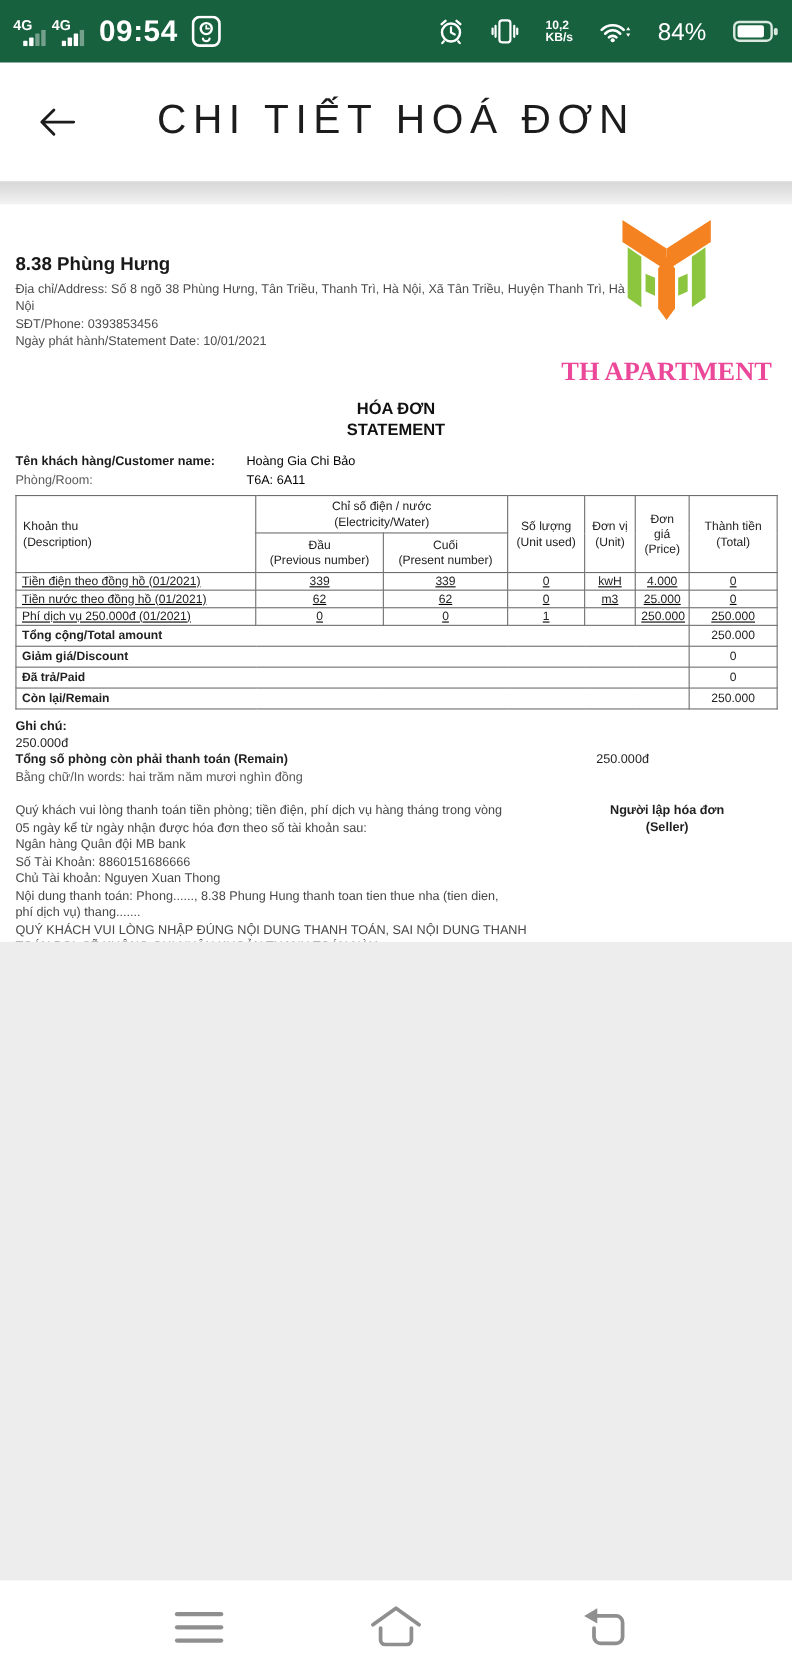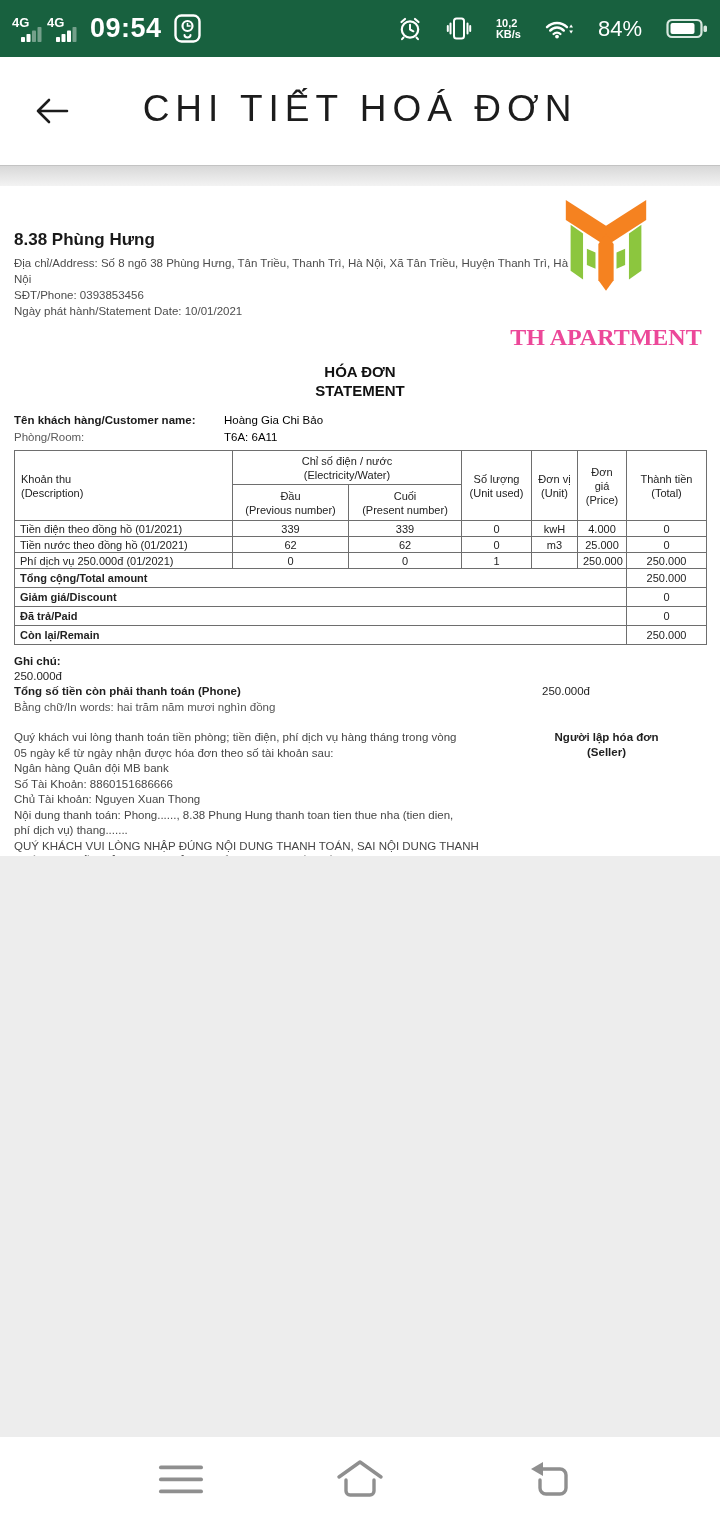--- a/index.html
+++ b/index.html
@@ -39,21 +39,21 @@
   .customer .lbl { flex:0 0 210px; }
   .b { font-weight:bold; color:#1b1b1b; }
   .muted { color:#5a5a5a; }
 
   table.charges { border-collapse:collapse; width:692px; table-layout:fixed; margin-top:4px; }
   .charges th, .charges td { border:1px solid #6e6e6e; color:#222; font-size:11px; font-weight:normal; padding:1px 5px; }
   .charges thead th { text-align:center; vertical-align:middle; white-space:pre-line; line-height:14px; }
   .charges thead tr:first-child { height:34px; }
   .charges thead tr:last-child  { height:36px; }
   .th-desc { text-align:left !important; padding-left:6px !important; }
-  .charges tbody tr.data { height:16px; }
+  .charges tbody tr.data { height:16px;text-decoration:underline; }
   .charges tbody td { text-align:center; }
   .charges td.desc { text-align:left; }
   .charges tr.sum { height:19px; }
   .charges td.sum-label { text-align:left; font-weight:bold; }
 
   .notes { margin-top:9px; font-size:11.5px; line-height:15px; color:#1f1f1f; }
   .notes .nrow { display:flex; }
   .notes .nlbl { flex:0 0 528px; font-weight:bold; }
   .notes .inwords { color:#555; margin-top:1px; }
 
@@ -260,21 +260,21 @@
       </tr>
     </tbody>
   </table>
 
   <div class="notes">
     <div class="b">Ghi chú:</div>
     <div class="nrow">
       <span>250.000đ</span>
     </div>
     <div class="nrow">
-      <span class="nlbl">Tổng số tiền còn phải thanh toán (Phone)</span>
+      <span class="nlbl">Tổng số phòng còn phải thanh toán (Remain)</span>
       <span>250.000đ</span>
     </div>
     <div class="inwords">Bằng chữ/In words: hai trăm năm mươi nghìn đồng</div>
   </div>
 
   <div class="payment">
     <div class="pay-text">Quý khách vui lòng thanh toán tiền phòng; tiền điện, phí dịch vụ hàng tháng trong vòng
 05 ngày kể từ ngày nhận được hóa đơn theo số tài khoản sau:
 Ngân hàng Quân đội MB bank
 Số Tài Khoản: 8860151686666

